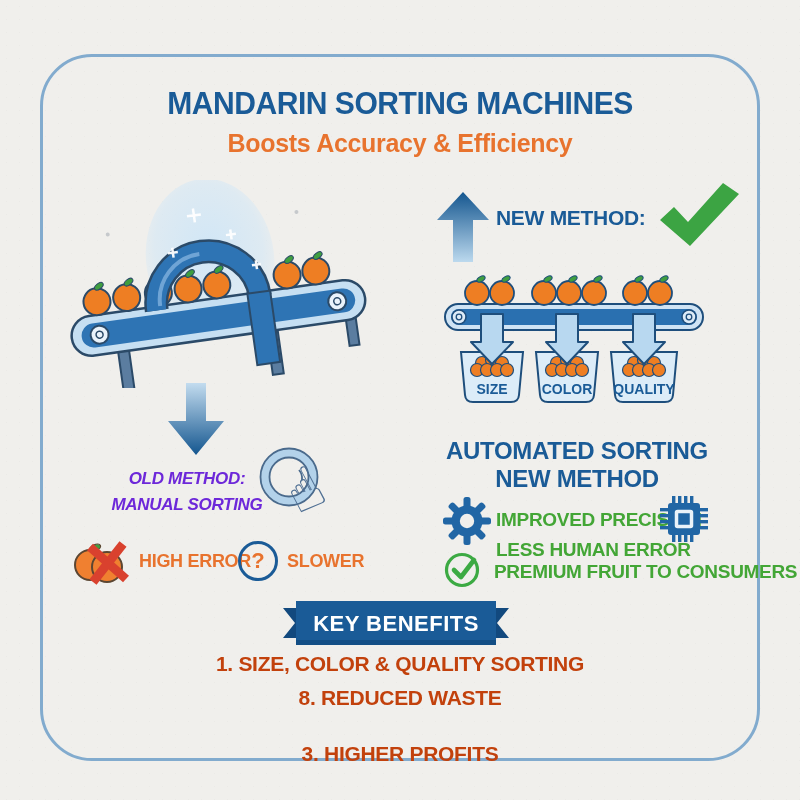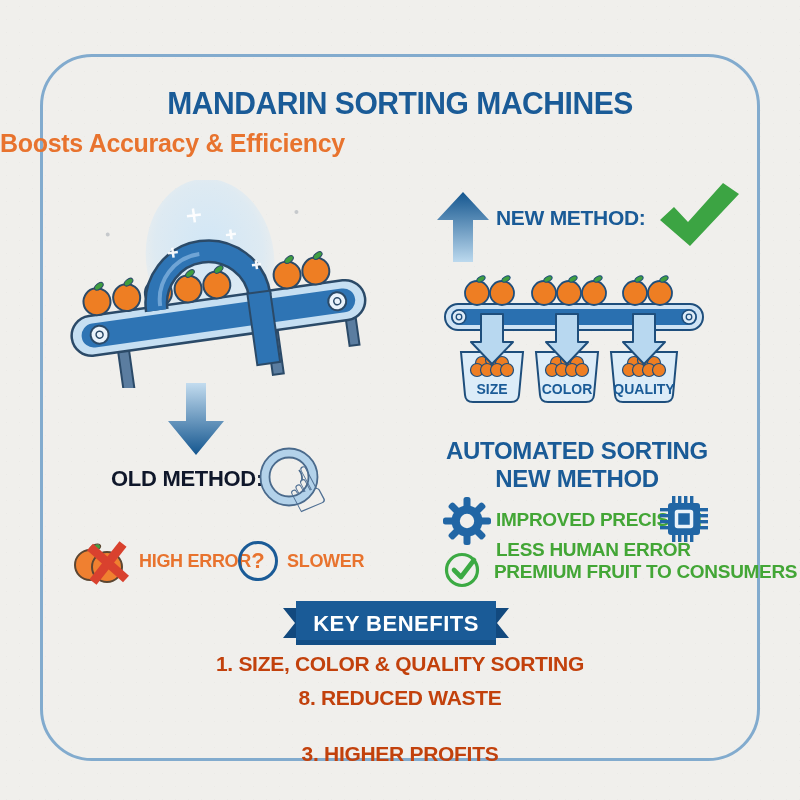--- a/index.html
+++ b/index.html
@@ -15,26 +15,26 @@
   .card{
     left:40px;top:54px;width:714px;height:701px;
     border:3px solid #82abce;border-radius:52px;
   }
   .title{
     left:0;top:86px;width:800px;text-align:center;
     font-size:31px;font-weight:bold;color:#1a5b97;
     letter-spacing:-0.5px;transform:scaleX(0.97);
   }
   .subtitle{
-    left:0;top:129px;width:800px;
+    left:0;top:129px;width:800px;text-align:center;
     font-size:25px;font-weight:bold;color:#e8732e;letter-spacing:-0.3px;
   }
   .old-title{
     left:77px;top:466px;width:220px;text-align:center;
-    font-size:22px;font-weight:bold;color:#0f172a;line-height:26px;letter-spacing:-0.3px;
+    font-size:17px;font-weight:bold;color:#6d28d9;line-height:26px;letter-spacing:-0.3px;font-style:italic;
   }
   .hand-glyph{
     left:287px;top:461px;font-size:58px;color:#4f6f93;
     font-family:"DejaVu Sans", sans-serif;
     transform:rotate(-28deg);line-height:58px;
   }
   .err-label{font-size:18px;font-weight:bold;color:#e8732e;letter-spacing:-0.3px;}
   .high-error{left:139px;top:551px;}
   .slower{left:287px;top:551px;}
   .q-circle{
@@ -155,20 +155,21 @@
     <linearGradient id="dgrad" x1="0" y1="0" x2="0" y2="1">
       <stop offset="0%" stop-color="#c3dcef"></stop>
         <stop offset="100%" stop-color="#14568f"></stop>
     </linearGradient>
   </defs>
   <path d="M28 0 h20 v38 h18 L38 72 L10 38 h18 Z" fill="url(#dgrad)"></path>
 </svg>
 
 <div class="abs old-title">
   <div>OLD METHOD:</div>
+  <div>MANUAL SORTING</div>
 </div>
 
 <svg class="abs" style="left:255px;top:444px;" width="68" height="68" viewBox="0 0 68 68">
   <circle cx="34" cy="33" r="24" fill="none" stroke="#b3d2ea" stroke-width="9"></circle>
   <circle cx="34" cy="33" r="28.5" fill="none" stroke="#4a6a8c" stroke-width="1.8"></circle>
   <circle cx="34" cy="33" r="19.5" fill="none" stroke="#4a6a8c" stroke-width="1.8"></circle>
   <path d="M 44 26 A 13 13 0 0 1 47 36" fill="none" stroke="#4a6a8c" stroke-width="1.8"></path>
 </svg>
 <div class="abs hand-glyph">☝</div>
 

